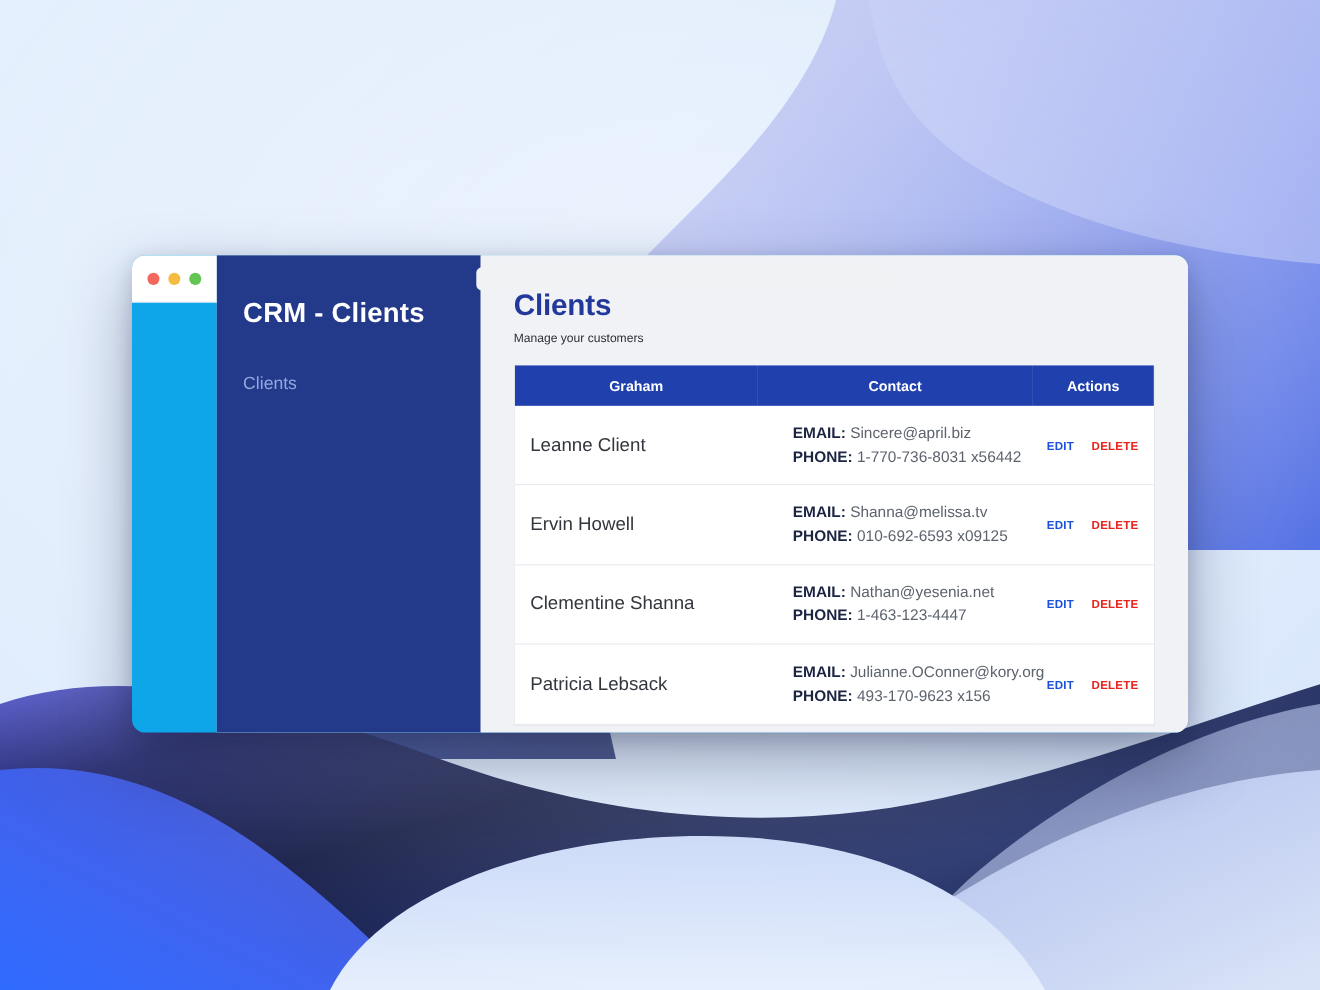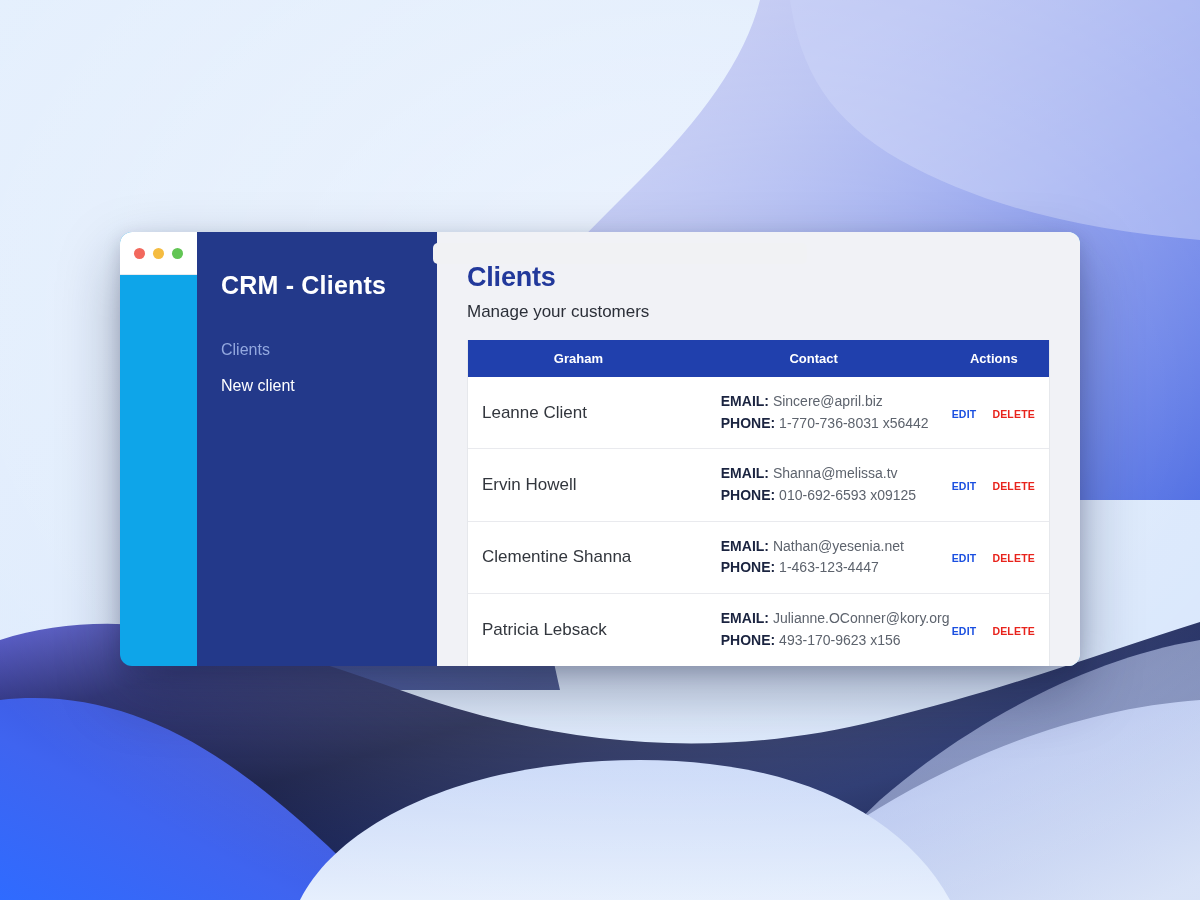--- a/index.html
+++ b/index.html
@@ -120,21 +120,21 @@
   }
   .page-title {
     font-size: 27px;
     font-weight: bold;
     color: #22399b;
     letter-spacing: -0.2px;
     line-height: 1.15;
   }
   .page-sub {
     margin-top: 9px;
-    font-size: 17px;
+    font-size: 11px;
     color: #2b2f38;
   }
 
   
   .table-card {
     margin-top: 18px;
     background: #ffffff;
     border: 1px solid #e6e8ec;
     border-top: none;
     overflow: hidden;
@@ -257,23 +257,20 @@
     <div class="urlbar"></div>
   </div>
 
   <div class="viewport">
 
     <aside class="sidebar">
       <div class="brand">CRM - Clients</div>
       <ul class="navlist">
         <li>
           <a class="navlink muted" href="#">Clients</a>
-        </li>
-        <li>
-          <a class="navlink plain" href="#">New client</a>
         </li>
       </ul>
     </aside>
 
     <main class="main">
       <h1 class="page-title">Clients</h1>
       <p class="page-sub">Manage your customers</p>
 
       <div class="table-card">
         <table>

